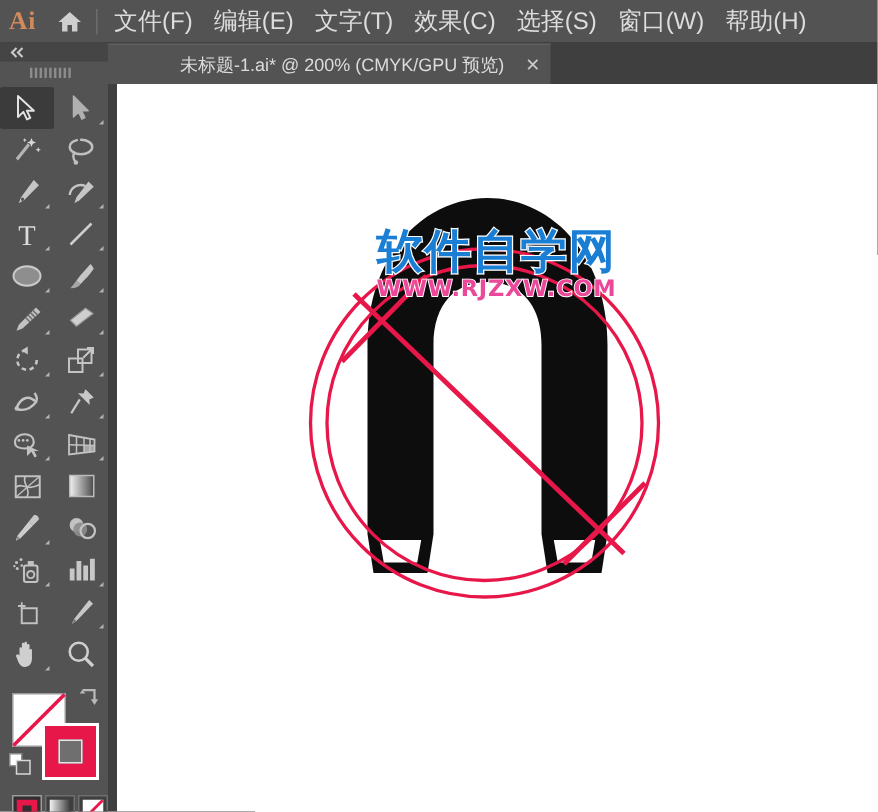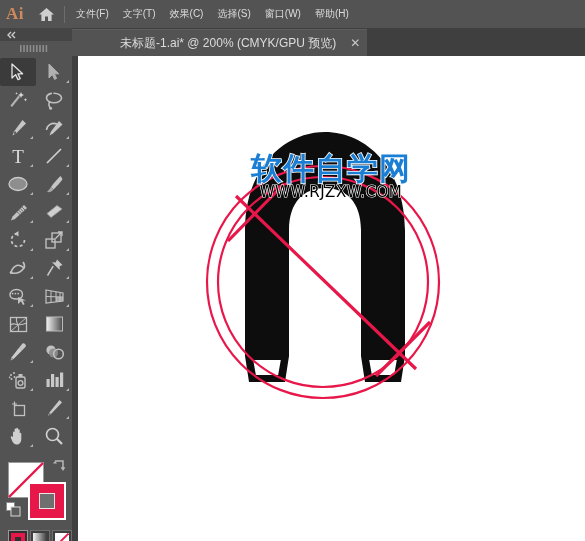--- a/index.html
+++ b/index.html
@@ -20,21 +20,21 @@
   #ai-logo{
     width:30px;height:28px;display:flex;align-items:center;justify-content:center;
     color:#d28a5c;font-size:17px;font-weight:bold;letter-spacing:0.5px;
     font-family:"Liberation Serif","DejaVu Serif",serif;
   }
   #home-btn{
     width:32px;height:28px;display:flex;align-items:center;justify-content:center;
   }
   #menu-sep{width:1px;height:17px;background:#6d6d6d;margin:0 4px 0 2px;}
   .menu-item{
-    color:#dcdcdc;font-size:10px;padding:4px 7px;white-space:nowrap;
+    color:#dcdcdc;font-size:16px;padding:4px 7px;white-space:nowrap;
   }
 
   
   #tabbar{
     position:absolute;left:72px;top:28px;width:513px;height:28px;
     background:#3f3f3f;display:flex;align-items:flex-end;
   }
   #doc-tab{
     height:26px;background:#535353;display:flex;align-items:center;
     padding:0 7px 0 12px;border-top:1px solid #5e5e5e;
@@ -112,21 +112,21 @@
   #watermark{
     position:absolute;left:163px;top:96px;width:180px;text-align:center;
     pointer-events:none;
   }
   #wm-cn{
     font-size:31px;font-weight:bold;color:#1a7fd4;letter-spacing:1px;
     -webkit-text-stroke:1.6px #ffffff;paint-order:stroke fill;
     font-family:"DejaVu Sans",sans-serif;line-height:1.05;
   }
   #wm-en{
-    font-size:15px;font-weight:normal;color:#000000;letter-spacing:0.5px;
+    font-size:15px;font-weight:bold;color:#ec4899;letter-spacing:0.5px;
     -webkit-text-stroke:1.2px #ffffff;paint-order:stroke fill;
     font-family:"DejaVu Sans",sans-serif;margin-top:-2px;text-align:center;
   }
 </style>
 </head>
 <body>
 
 <div id="app">
 
   <div id="menubar">
@@ -134,20 +134,21 @@
 
     <div id="home-btn">
       <svg width="17" height="15" viewBox="0 0 17 15">
         <path d="M8.5 1 L16 7.6 L13.6 7.6 L13.6 14 L10 14 L10 9.6 L7 9.6 L7 14 L3.4 14 L3.4 7.6 L1 7.6 Z" fill="#cfcfcf"></path>
       </svg>
     </div>
 
     <div id="menu-sep"></div>
 
     <div class="menu-item">文件(F)</div>
+    <div class="menu-item">编辑(E)</div>
     <div class="menu-item">文字(T)</div>
     <div class="menu-item">效果(C)</div>
     <div class="menu-item">选择(S)</div>
     <div class="menu-item">窗口(W)</div>
     <div class="menu-item">帮助(H)</div>
   </div>
 
   <div id="tabbar">
     <div id="doc-tab">
       <span id="doc-tab-title">未标题-1.ai* @ 200% (CMYK/GPU 预览)</span>

